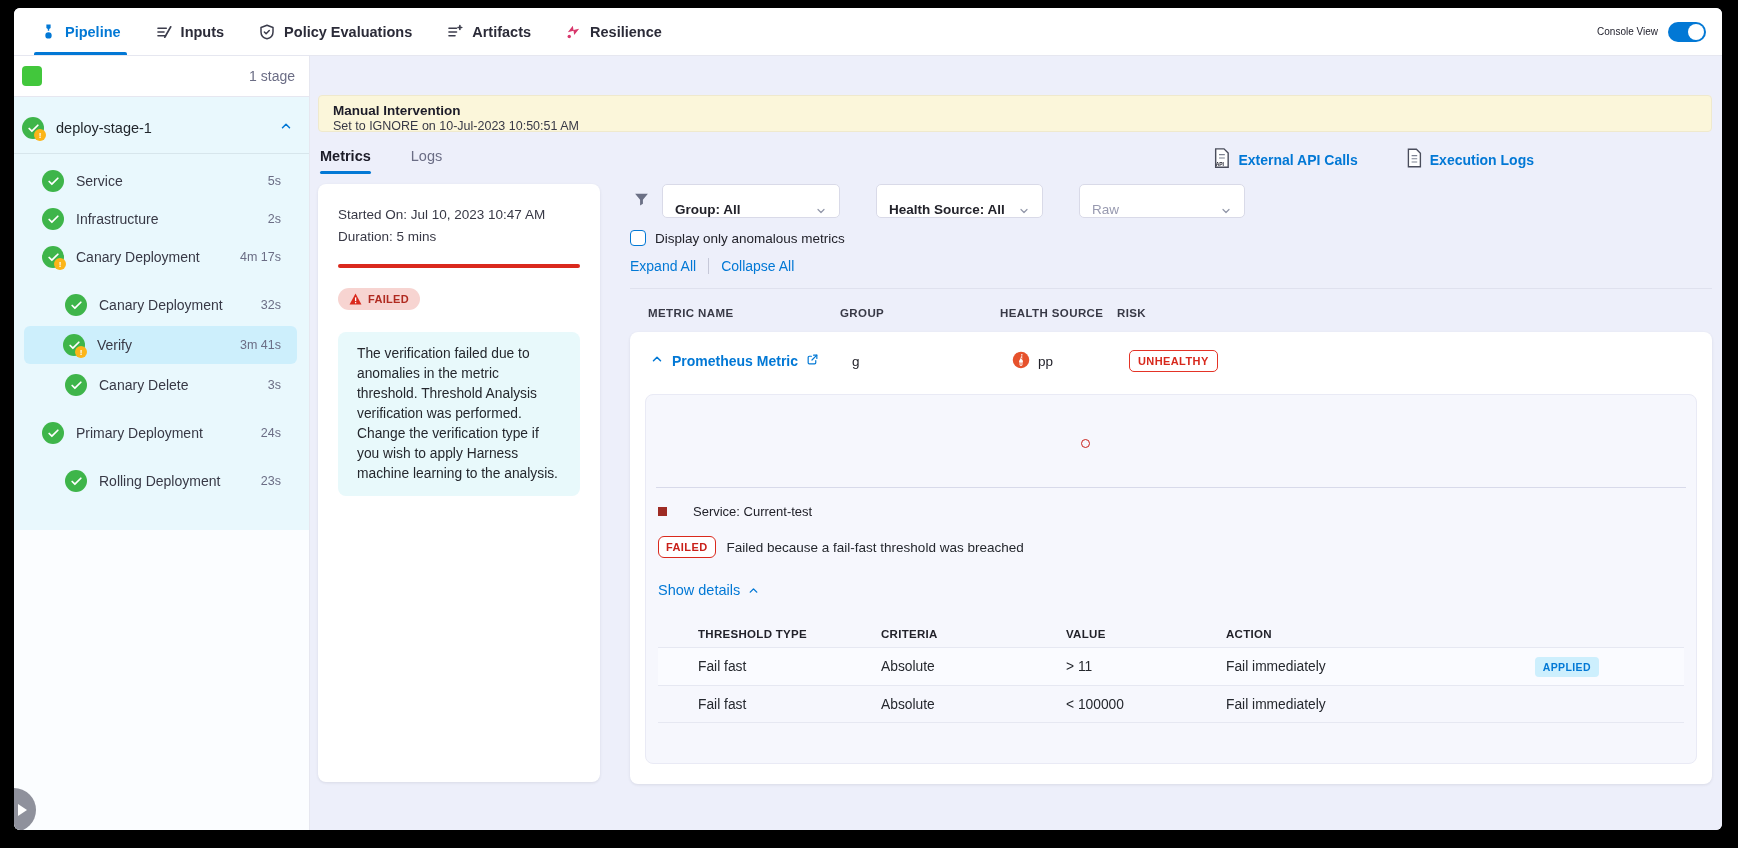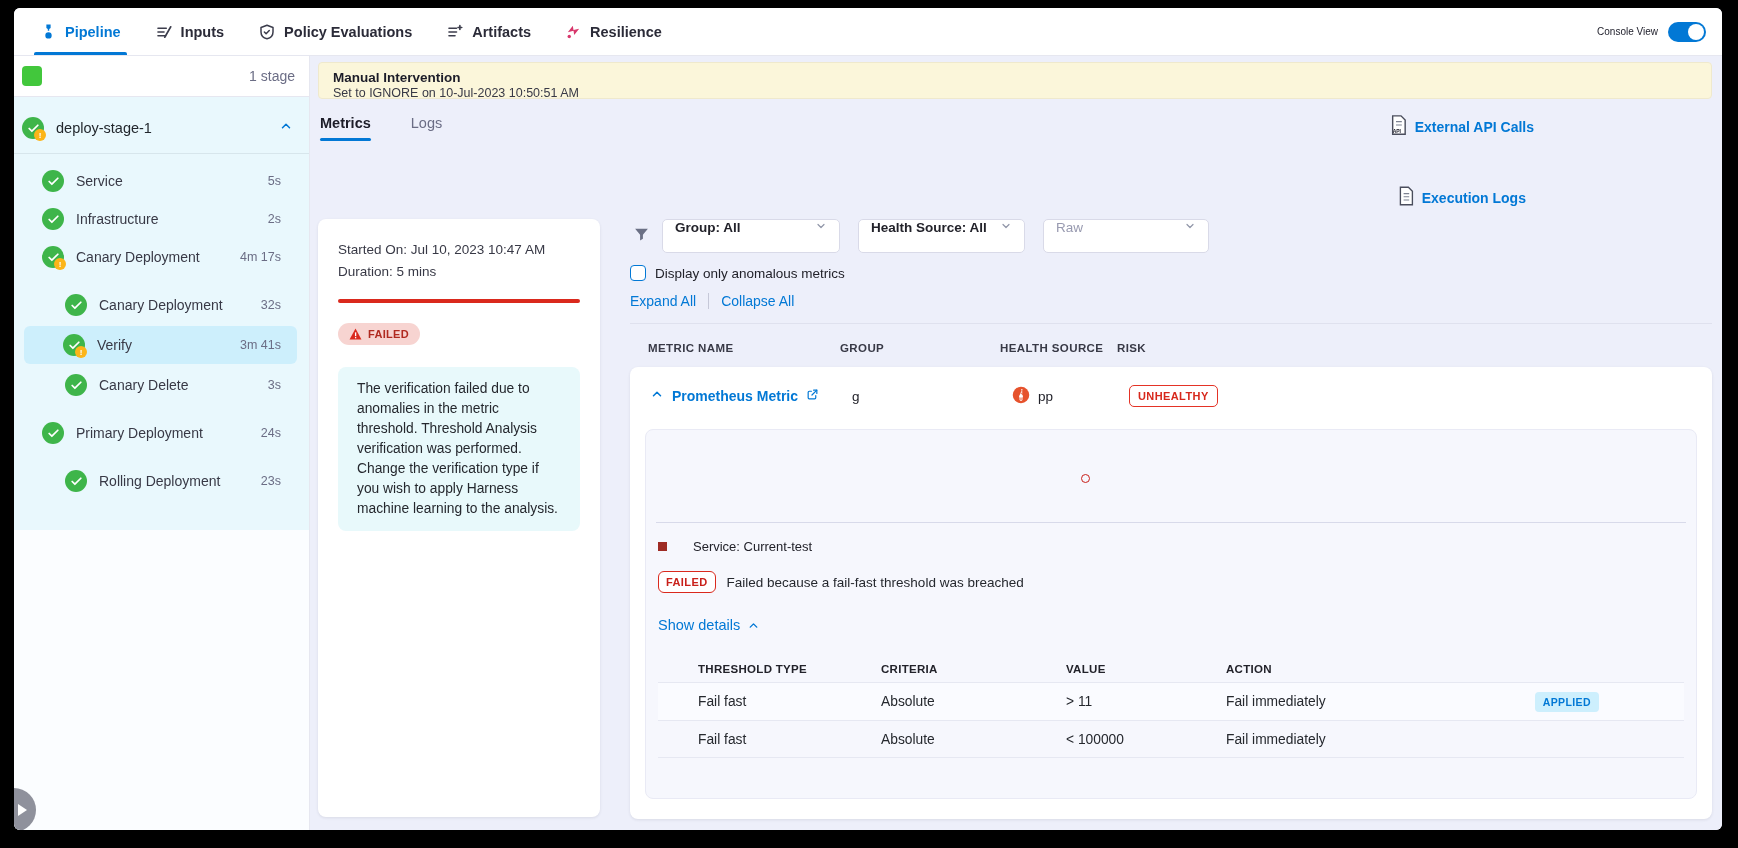--- a/index.html
+++ b/index.html
@@ -91,32 +91,32 @@
     border-left: 9px solid #fff; border-top: 6px solid transparent; border-bottom: 6px solid transparent;
   }
 
   
   .main {
     position: absolute; left: 296px; top: 48px; right: 0; bottom: 0;
     background: #edeffa; padding: 6px 10px 0 8px; overflow: hidden;
   }
   .banner {
     background: #fbf6da; border: 1px solid #efe9cd; border-radius: 4px;
-    padding: 7px 14px; height: 37px;
+    padding: 7px 14px; height: 37px; margin-top: 33px;
   }
   .banner-title { font-size: 13.5px; font-weight: bold; color: #1c1c28; }
   .banner-sub { font-size: 12.5px; color: #383946; margin-top: 1px; }
 
   .tabrow { margin-top: 16px; display: flex; align-items: flex-start; padding-left: 2px; }
   .doc-tab { margin-right: 40px; cursor: pointer; }
   .doc-tab .t { font-size: 14.5px; color: #6b6d85; font-weight: 500; }
   .doc-tab.active .t { color: #1c1c28; font-weight: bold; }
   .doc-tab .ul { height: 3px; border-radius: 2px; background: transparent; margin-top: 7px; }
   .doc-tab.active .ul { background: #0278d5; }
-  .log-links { margin-left: auto; display: flex; align-items: center; gap: 48px; padding-right: 178px; flex-direction: column; }
+  .log-links { margin-left: auto; display: flex; align-items: center; gap: 48px; padding-right: 178px; }
   .log-link { display: flex; align-items: center; gap: 8px; color: #0278d5; font-size: 14px; font-weight: bold; cursor: pointer; }
 
   .content { display: flex; margin-top: 10px; gap: 30px; }
 
   
   .sum-card {
     flex: none; width: 282px; height: 598px; background: #fff; border-radius: 8px;
     box-shadow: 0 1px 3px rgba(40,41,61,.10); padding: 20px;
   }
   .sum-line { font-size: 13.5px; color: #383946; line-height: 22px; }
@@ -130,21 +130,21 @@
     margin-top: 22px; background: #e8f9fb; border-radius: 8px; padding: 12px 19px;
     font-size: 13.8px; line-height: 1.45; color: #25282e;
   }
 
   
   .region { flex: 1; min-width: 0; }
   .filters { display: flex; align-items: center; height: 34px; }
   .funnel { margin: 0 12px 0 3px; }
   .dd {
     height: 34px; background: #fff; border: 1px solid #d9dae8; border-radius: 5px;
-    display: flex; align-items: flex-start; padding: 0 12px; margin-right: 18px; cursor: pointer;
+    display: flex; align-items: flex-end; padding: 0 12px; margin-right: 36px; cursor: pointer;
   }
   .dd .v { font-size: 13.5px; font-weight: 600; color: #22222a; }
   .dd.placeholder .v { color: #989ab0; font-weight: 400; }
   .dd svg { margin-left: auto; }
   .dd1 { width: 178px; } .dd2 { width: 167px; } .dd3 { width: 166px; }
 
   .chk-row { display: flex; align-items: center; gap: 9px; margin-top: 12px; }
   .chk {
     width: 16px; height: 16px; border: 1.6px solid #0278d5; border-radius: 4px;
     background: #fff; cursor: pointer; flex: none;

